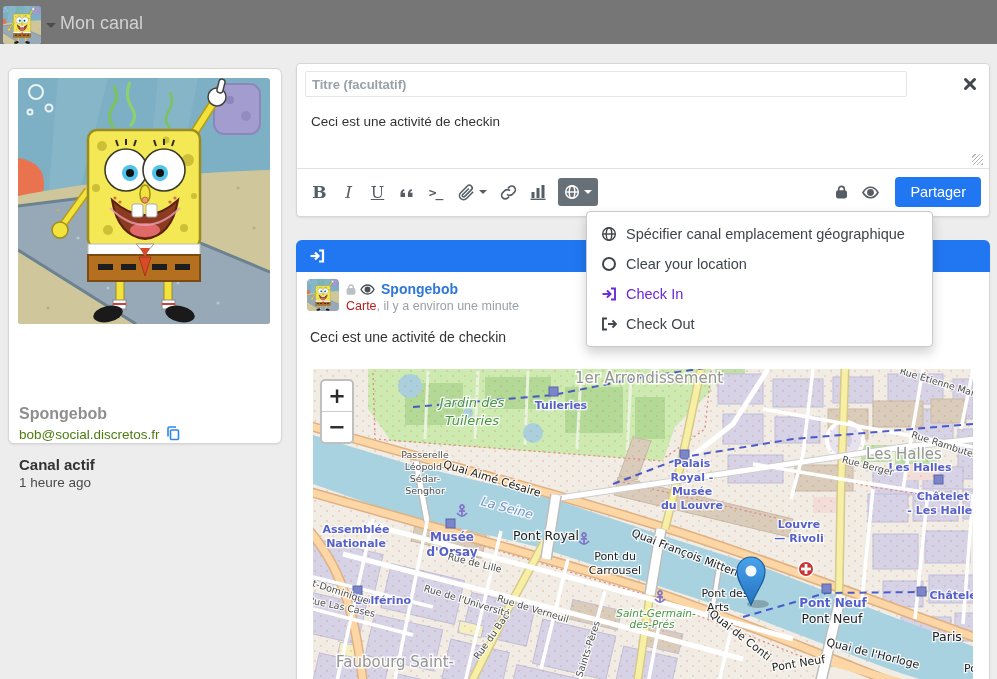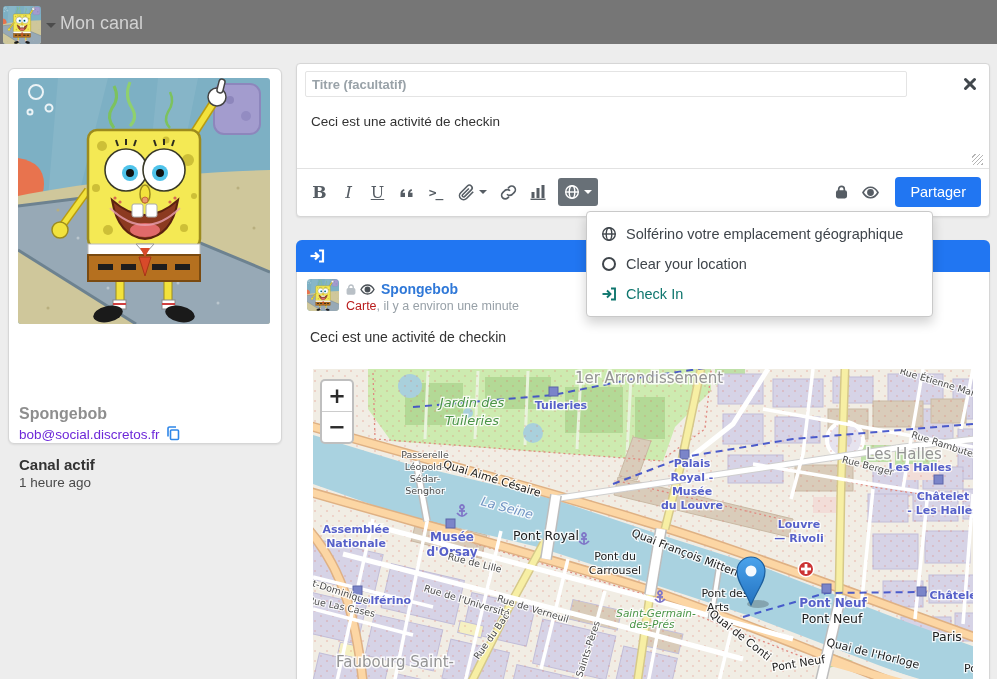--- a/index.html
+++ b/index.html
@@ -10,21 +10,21 @@
   .navbar{position:absolute;left:0;top:0;width:100%;height:44px;background:#767676;z-index:5}
   .nav-avatar{position:absolute;left:3px;top:6px;width:38px;height:38px;border-radius:3px;overflow:hidden;cursor:pointer}
   .nav-caret{position:absolute;left:46px;top:23px;width:0;height:0;border:5px solid transparent;border-top-color:#4c4c4c;cursor:pointer}
   .nav-title{position:absolute;left:60px;top:13px;font-size:18px;color:#d2d2d2}
   
   .card{position:absolute;background:#fff;border:1px solid #d6d6d6;border-radius:6px;box-shadow:0 1px 2px rgba(0,0,0,.08)}
   
   #profile-card{left:8px;top:68px;width:272px;height:374px}
   .profile-img{position:absolute;left:9px;top:9px;width:252px;height:246px;border-radius:3px;overflow:hidden}
   .profile-name{position:absolute;left:10px;top:336px;font-size:16px;font-weight:bold;color:#8e8e8e}
-  .profile-addr{position:absolute;left:10px;top:358px;font-size:13.5px;color:#6d28d9}
+  .profile-addr{position:absolute;left:10px;top:358px;font-size:13.5px;color:#4d7c0f}
   .copy-icon{position:absolute;left:156px;top:356px;color:#2e86e8;cursor:pointer}
   .profile-status{position:absolute;left:10px;top:387px;font-size:15px;font-weight:bold;color:#333}
   .profile-time{position:absolute;left:10px;top:406px;font-size:13.5px;color:#4a4a4a}
   
   #editor-card{left:296px;top:63px;width:692px;height:152px;border-radius:4px}
   .title-input{position:absolute;left:8px;top:7px;width:588px;height:24px;border:1px solid #e4e4e4;border-radius:2px;
                padding:0 6px;font-size:13px;color:#333;outline:none;font-family:inherit}
   .title-input::placeholder{color:#99a2a8;font-weight:bold}
   .close-btn{position:absolute;right:12px;top:13px;color:#41474d;cursor:pointer}
   .editor-text{position:absolute;left:12px;top:48px;width:640px;height:50px;border:none;resize:none;outline:none;
@@ -42,21 +42,21 @@
   .globe-btn{margin-left:6px;width:40px;height:28px;background:#687077;border-radius:3px;color:#fff;
              display:flex;align-items:center;justify-content:center;cursor:pointer}
   .tb-spacer{flex:1}
   .share-btn{margin-left:10px;height:30px;padding:0 15px;background:#2176f2;color:#fff;border:none;border-radius:4px;
              font-size:14.5px;font-family:inherit;cursor:pointer}
   
   .dropdown{position:absolute;left:586px;top:211px;width:345px;background:#fff;border:1px solid #c9c9c9;border-radius:4px;
             box-shadow:0 6px 12px rgba(0,0,0,.18);padding:7px 0;z-index:9}
   .dd-item{display:flex;align-items:center;gap:9px;padding:5px 14px;height:20px;font-size:14.5px;color:#3f454b;cursor:pointer}
   .dd-item .dd-ic{width:16px;height:16px;flex:0 0 auto}
-  .dd-item.hl{color:#0f766e}
+  .dd-item.hl{color:#6d28d9}
   
   #post-card{left:296px;top:240px;width:692px;height:452px}
   .post-header{position:absolute;left:-1px;top:-1px;right:-1px;height:32px;background:#2176f2;border-radius:6px 6px 0 0;color:#fff}
   .post-header .hdr-ic{position:absolute;left:13px;top:8px}
   .post-avatar{position:absolute;left:10px;top:38px;width:32px;height:32px;border-radius:4px;overflow:hidden;cursor:pointer}
   .post-lock{position:absolute;left:48px;top:42px;color:#b9c0c6}
   .post-eye{position:absolute;left:63px;top:42px;color:#4a5056;cursor:pointer}
   .post-name{position:absolute;left:84px;top:40px;font-size:14px;font-weight:bold;color:#2f78d8;cursor:pointer}
   .post-sub{position:absolute;left:49px;top:58px;font-size:12.5px;color:#98a1a8}
   .post-sub a{color:#b91c1c;text-decoration:none;cursor:pointer}
@@ -286,35 +286,43 @@
   </div>
 </div>
 
 <div class="dropdown">
   <div class="dd-item">
     <svg class="dd-ic" viewBox="0 0 16 16" fill="none" stroke="currentColor" stroke-width="1.4">
         <circle cx="8" cy="8" r="6.3"></circle>
         <ellipse cx="8" cy="8" rx="2.8" ry="6.3"></ellipse>
         <line x1="1.7" y1="8" x2="14.3" y2="8"></line>
       </svg>
-    <span>Solférino votre emplacement géographique</span>
+    <span>Spécifier canal emplacement géographique</span>
   </div>
   <div class="dd-item">
     <svg class="dd-ic" viewBox="0 0 16 16" fill="none" stroke="currentColor" stroke-width="2">
         <circle cx="8" cy="8" r="6"></circle>
       </svg>
     <span>Clear your location</span>
   </div>
   <div class="dd-item hl">
     <svg class="dd-ic" viewBox="0 0 16 16" fill="none" stroke="currentColor" stroke-width="1.9">
         <path d="M10 2.5h4v11h-4"></path>
         <line x1="1.5" y1="8" x2="9" y2="8"></line>
         <polyline points="6,4.5 9.5,8 6,11.5"></polyline>
       </svg>
     <span>Check In</span>
+  </div>
+  <div class="dd-item">
+    <svg class="dd-ic" viewBox="0 0 16 16" fill="none" stroke="currentColor" stroke-width="1.9">
+        <path d="M6 2.5H2v11h4"></path>
+        <line x1="7" y1="8" x2="14.5" y2="8"></line>
+        <polyline points="11.5,4.5 15,8 11.5,11.5"></polyline>
+      </svg>
+    <span>Check Out</span>
   </div>
 </div>
 
 <div class="card" id="post-card">
   <div class="post-header">
     <span class="hdr-ic">
       <svg width="16" height="16" viewBox="0 0 16 16" fill="none" stroke="#fff" stroke-width="2.2">
           <path d="M10 2.5h4v11h-4"></path>
           <line x1="1.5" y1="8" x2="9" y2="8"></line>
           <polyline points="6,4.5 9.5,8 6,11.5"></polyline>

